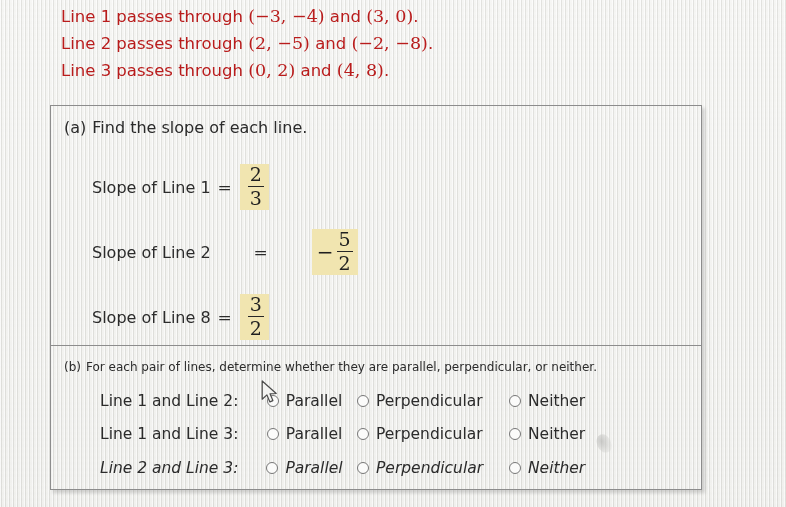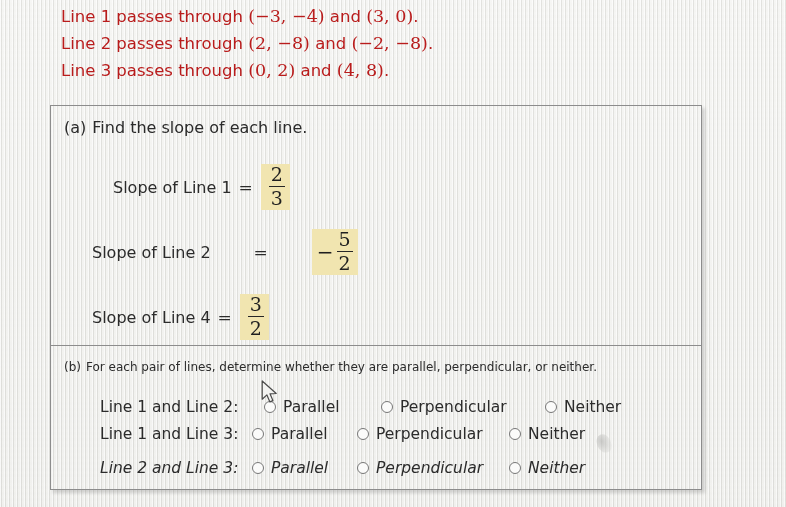--- a/index.html
+++ b/index.html
@@ -103,21 +103,21 @@
     display: flex;
     align-items: center;
     font-size: 16px;
     white-space: nowrap;
   }
   .slope-row .eq {
     font-family: "DejaVu Serif", "Liberation Serif", serif;
     font-size: 17px;
     margin: 0 8px 0 7px;
   }
-  .slope-r1 { top: 58px; margin-left: 21px; }
+  .slope-r1 { top: 58px; }
   .slope-r2 { top: 123px; gap: 36px; }
   .slope-r3 { top: 188px; }
 
   
   .answer-box {
     background-color: #f1e5b0;
     padding: 1px 5px 2px 5px;
     display: inline-flex;
     align-items: center;
     font-family: "DejaVu Serif", "Liberation Serif", serif;
@@ -163,34 +163,34 @@
   .sec-b-prompt .tag { margin-right: 5px; }
 
   .pair-row {
     position: absolute;
     left: 49px;
     display: flex;
     align-items: center;
     font-size: 15.5px;
     white-space: nowrap;
   }
-  .pair-r1 { top: 292px; gap: 12px; }
+  .pair-r1 { top: 286px; }
   .pair-r2 { top: 319px; }
   .pair-r3 { top: 353px; font-style: italic; }
 
   .pair-label {
     width: 152px;
     flex: 0 0 152px;
   }
   .opt {
     display: flex;
     align-items: center;
     cursor: pointer;
   }
-  .opt-parallel      { flex: 0 0 105px; }
+  .opt-parallel      { flex: 0 0 105px; justify-content: center; }
   .opt-perpendicular { flex: 0 0 152px; }
   .opt-neither       { flex: 0 0 auto; justify-content: flex-end; }
 
   .radio {
     width: 12px;
     height: 12px;
     border: 1.4px solid #777;
     border-radius: 50%;
     background: #fbfbfa;
     margin-right: 7px;
@@ -234,21 +234,21 @@
 
 <div class="content-layer">
 
   <div class="intro">
 
     <div class="intro-line">
       <span>Line 1 passes through </span><span class="mathv">(−3, −4)</span><span> and </span><span class="mathv">(3, 0)</span><span>.</span>
     </div>
 
     <div class="intro-line">
-      <span>Line 2 passes through </span><span class="mathv">(2, −8)</span><span> and </span><span class="mathv">(−2, −8)</span><span>.</span>
+      <span>Line 2 passes through </span><span class="mathv">(2, −5)</span><span> and </span><span class="mathv">(−2, −8)</span><span>.</span>
     </div>
 
     <div class="intro-line">
       <span>Line 3 passes through </span><span class="mathv">(0, 2)</span><span> and </span><span class="mathv">(4, 8)</span><span>.</span>
     </div>
 
   </div>
 
   <div class="panel">
     <div class="panel-inner">
@@ -277,21 +277,21 @@
           <span class="sign">−</span>
           <span class="frac">
             <span class="num">5</span>
             <span class="bar"></span>
             <span class="den">2</span>
           </span>
         </span>
       </div>
 
       <div class="slope-row slope-r3">
-        <span>Slope of Line 4</span>
+        <span>Slope of Line 8</span>
         <span class="eq">=</span>
         <span class="answer-box">
           <span class="sign"></span>
           <span class="frac">
             <span class="num">3</span>
             <span class="bar"></span>
             <span class="den">2</span>
           </span>
         </span>
       </div>

